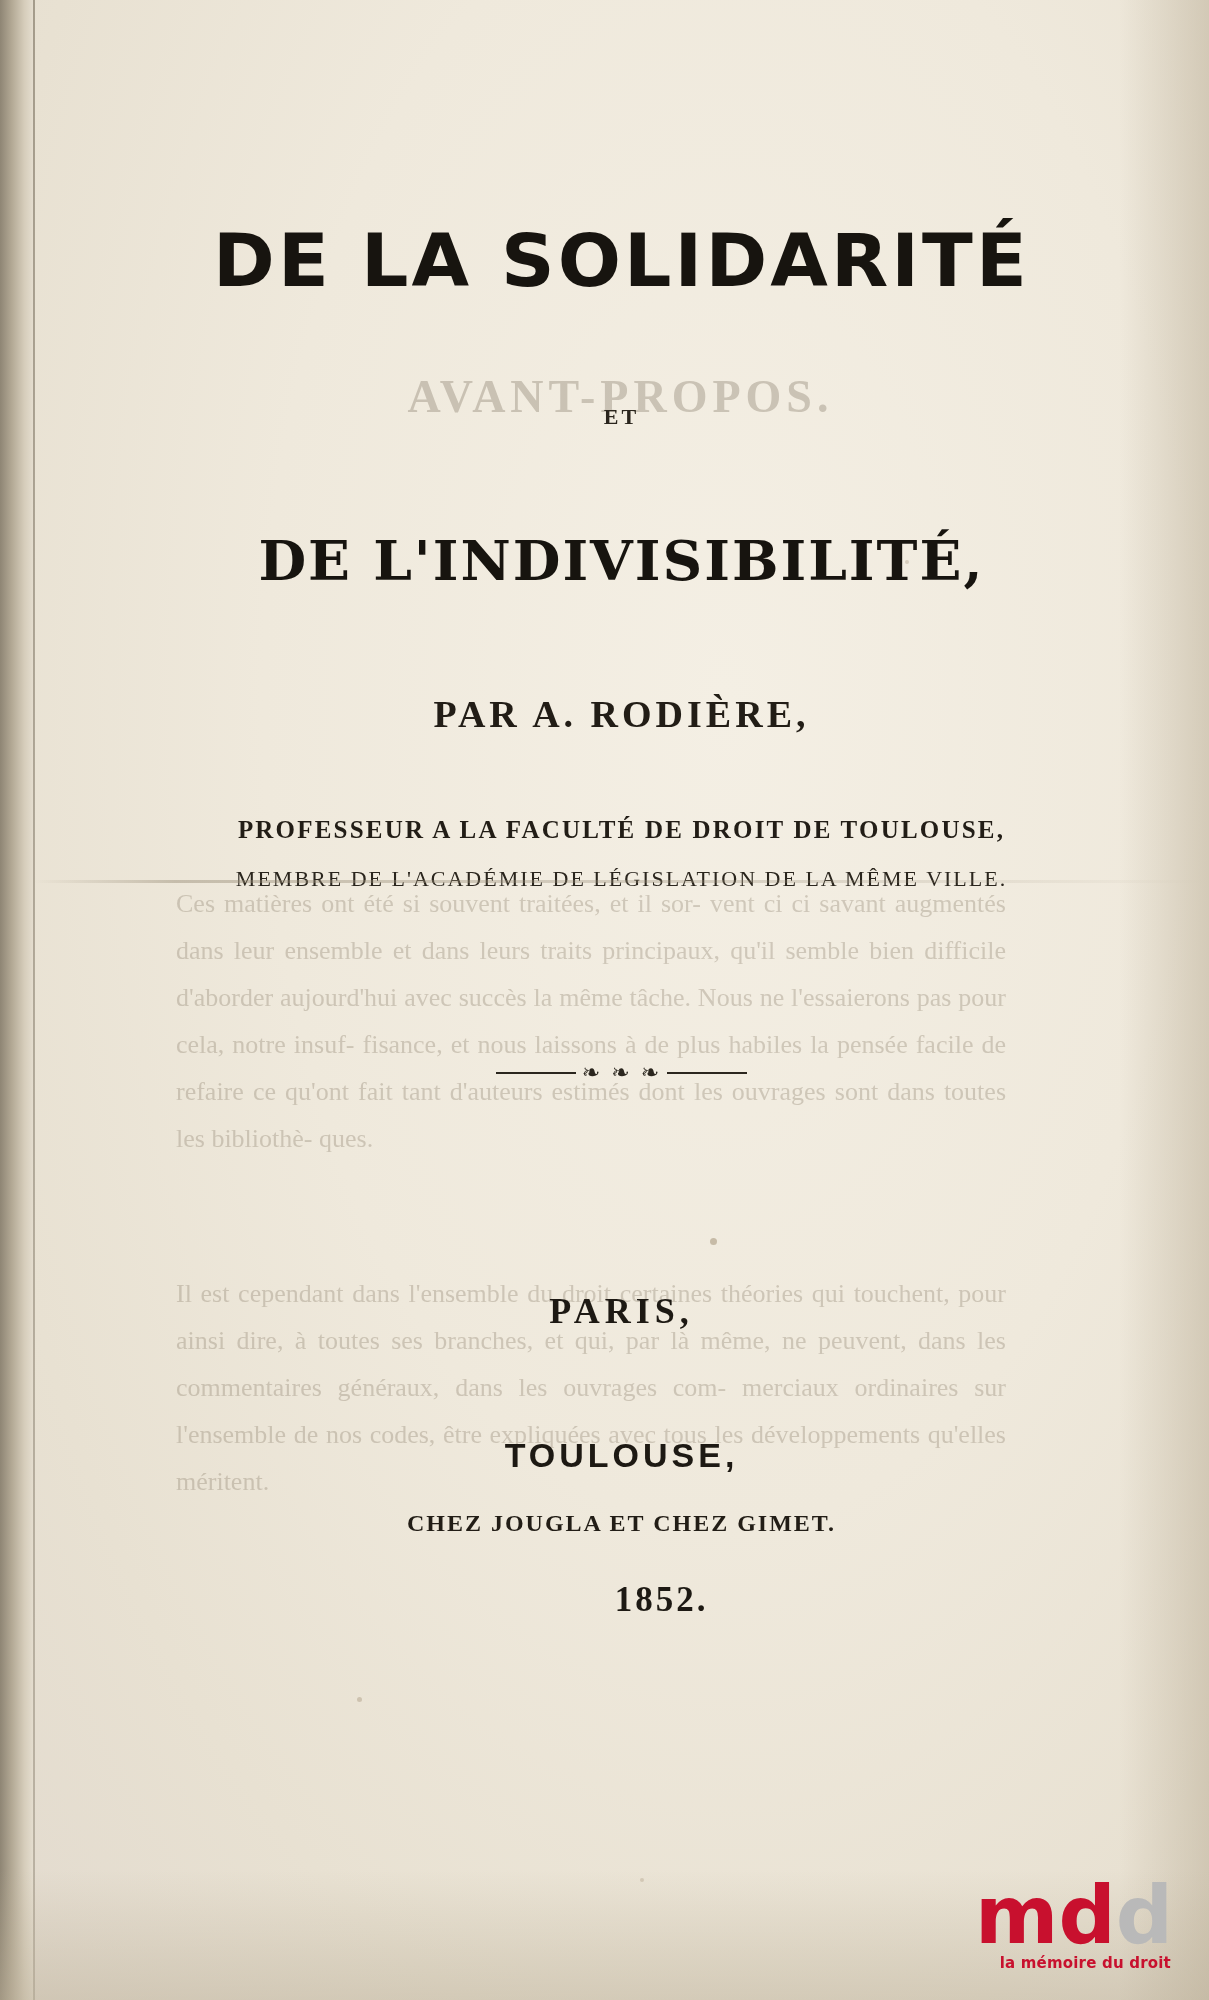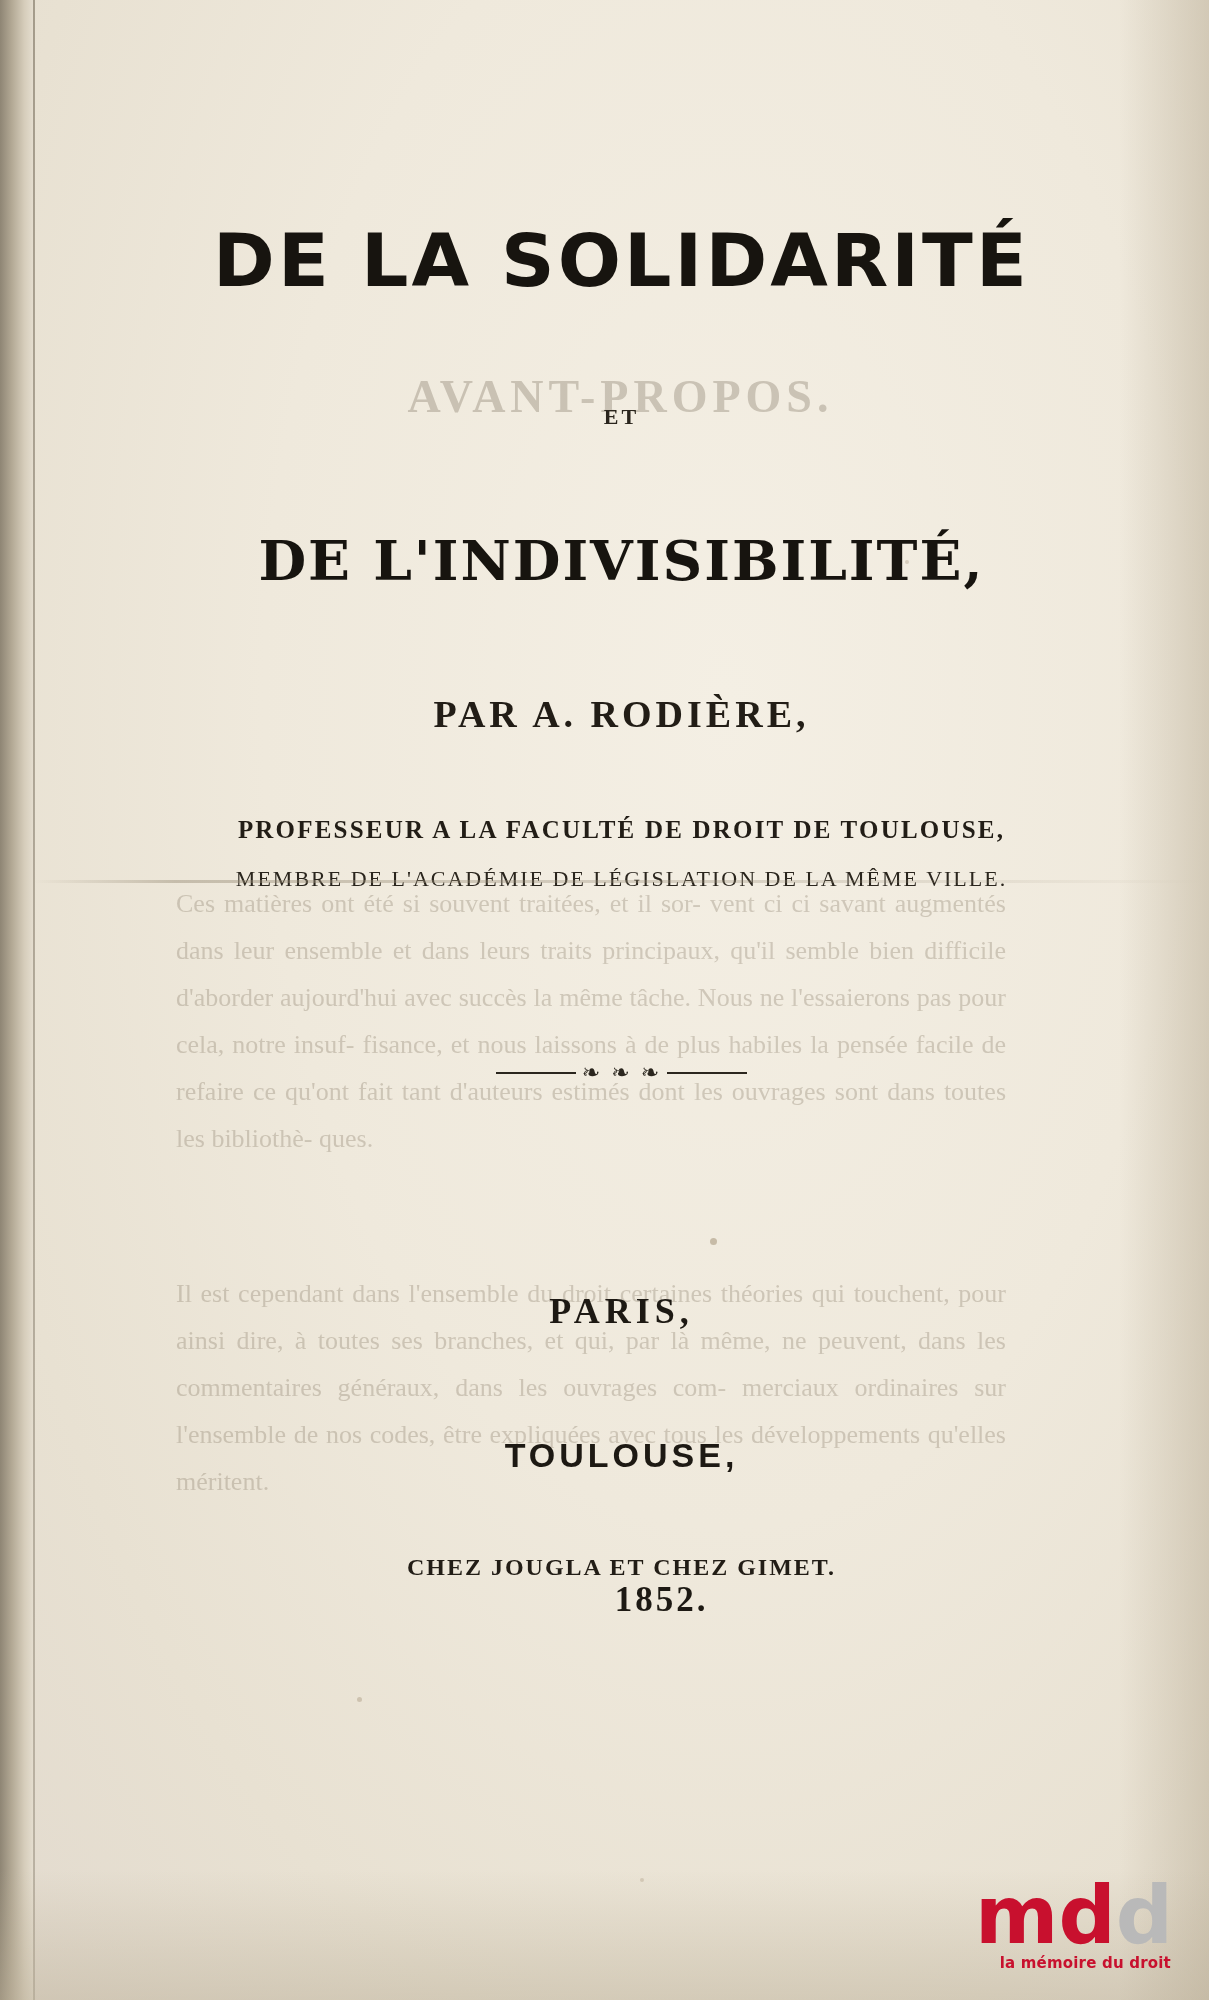--- a/index.html
+++ b/index.html
@@ -209,21 +209,20 @@
     color: #1d1913;
   }
   .pub2 {
     position: absolute;
     top: 1510px; left: 0;
     font-family: "Liberation Serif", serif;
     font-weight: 700;
     font-size: 24px;
     letter-spacing: 2px;
     color: #221d16;
-    margin-top: 44px;
   }
   .year {
     position: absolute;
     top: 1580px; left: 0;
     font-family: "Liberation Serif", serif;
     font-weight: 700;
     font-size: 35px;
     letter-spacing: 3px;
     color: #1d1913;
     padding-left: 40px;

